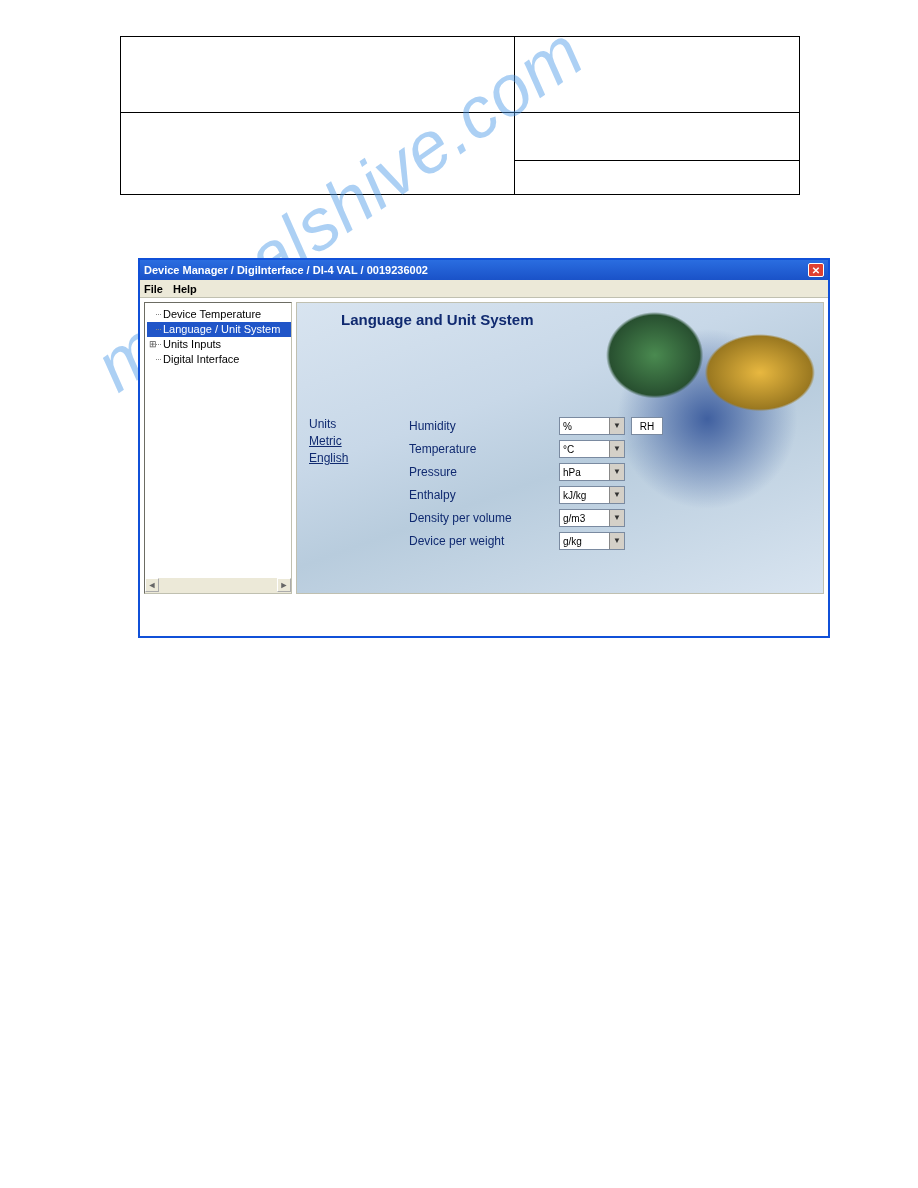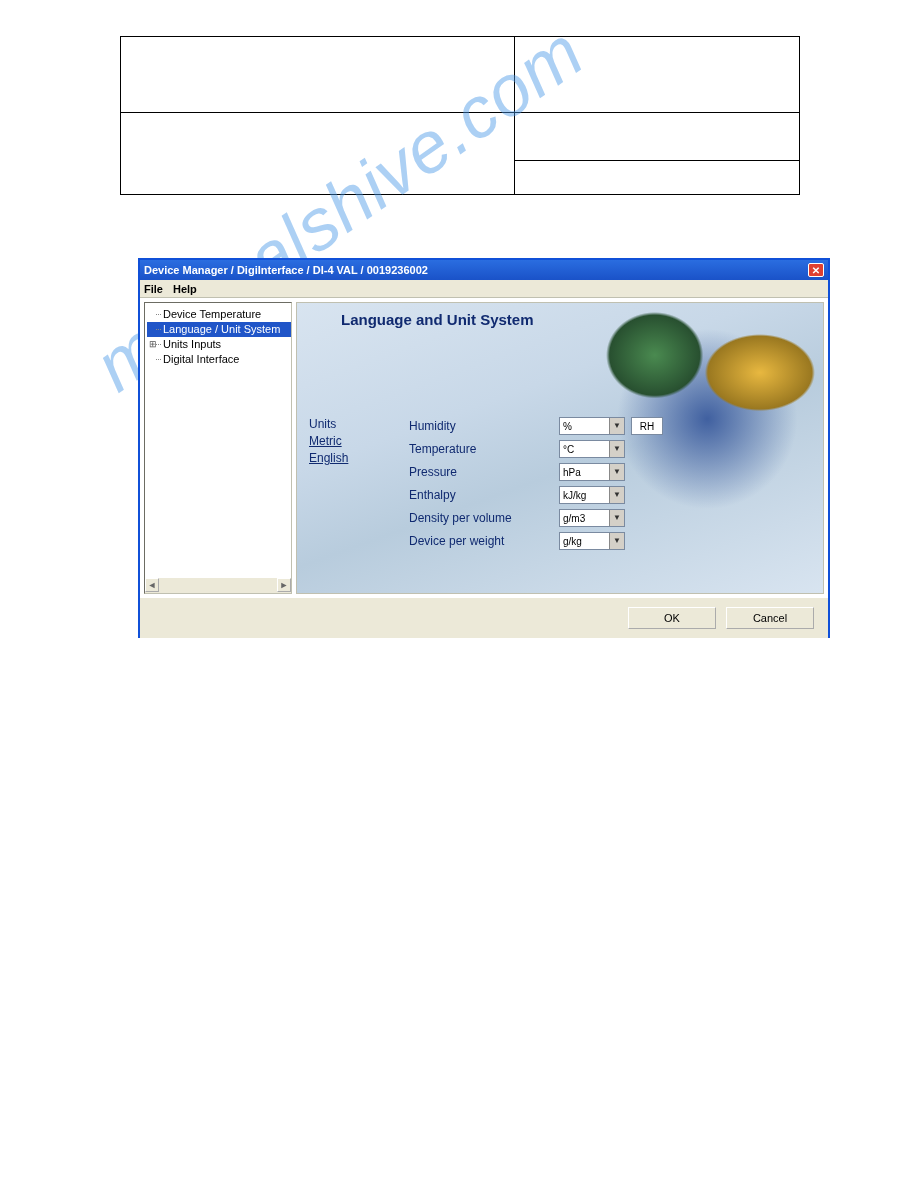--- a/index.html
+++ b/index.html
@@ -179,17 +179,13 @@
             <div class="rlabel">Device per weight</div>
             <div class="combo">
               <span>g/kg</span>
               <div class="arrow">▼</div>
             </div>
           </div>
         </div>
       </div>
     </div>
   </div>
-  <div class="button-row">
-    <button>OK</button>
-    <button>Cancel</button>
-  </div>
 </div>
 
 </body></html>

